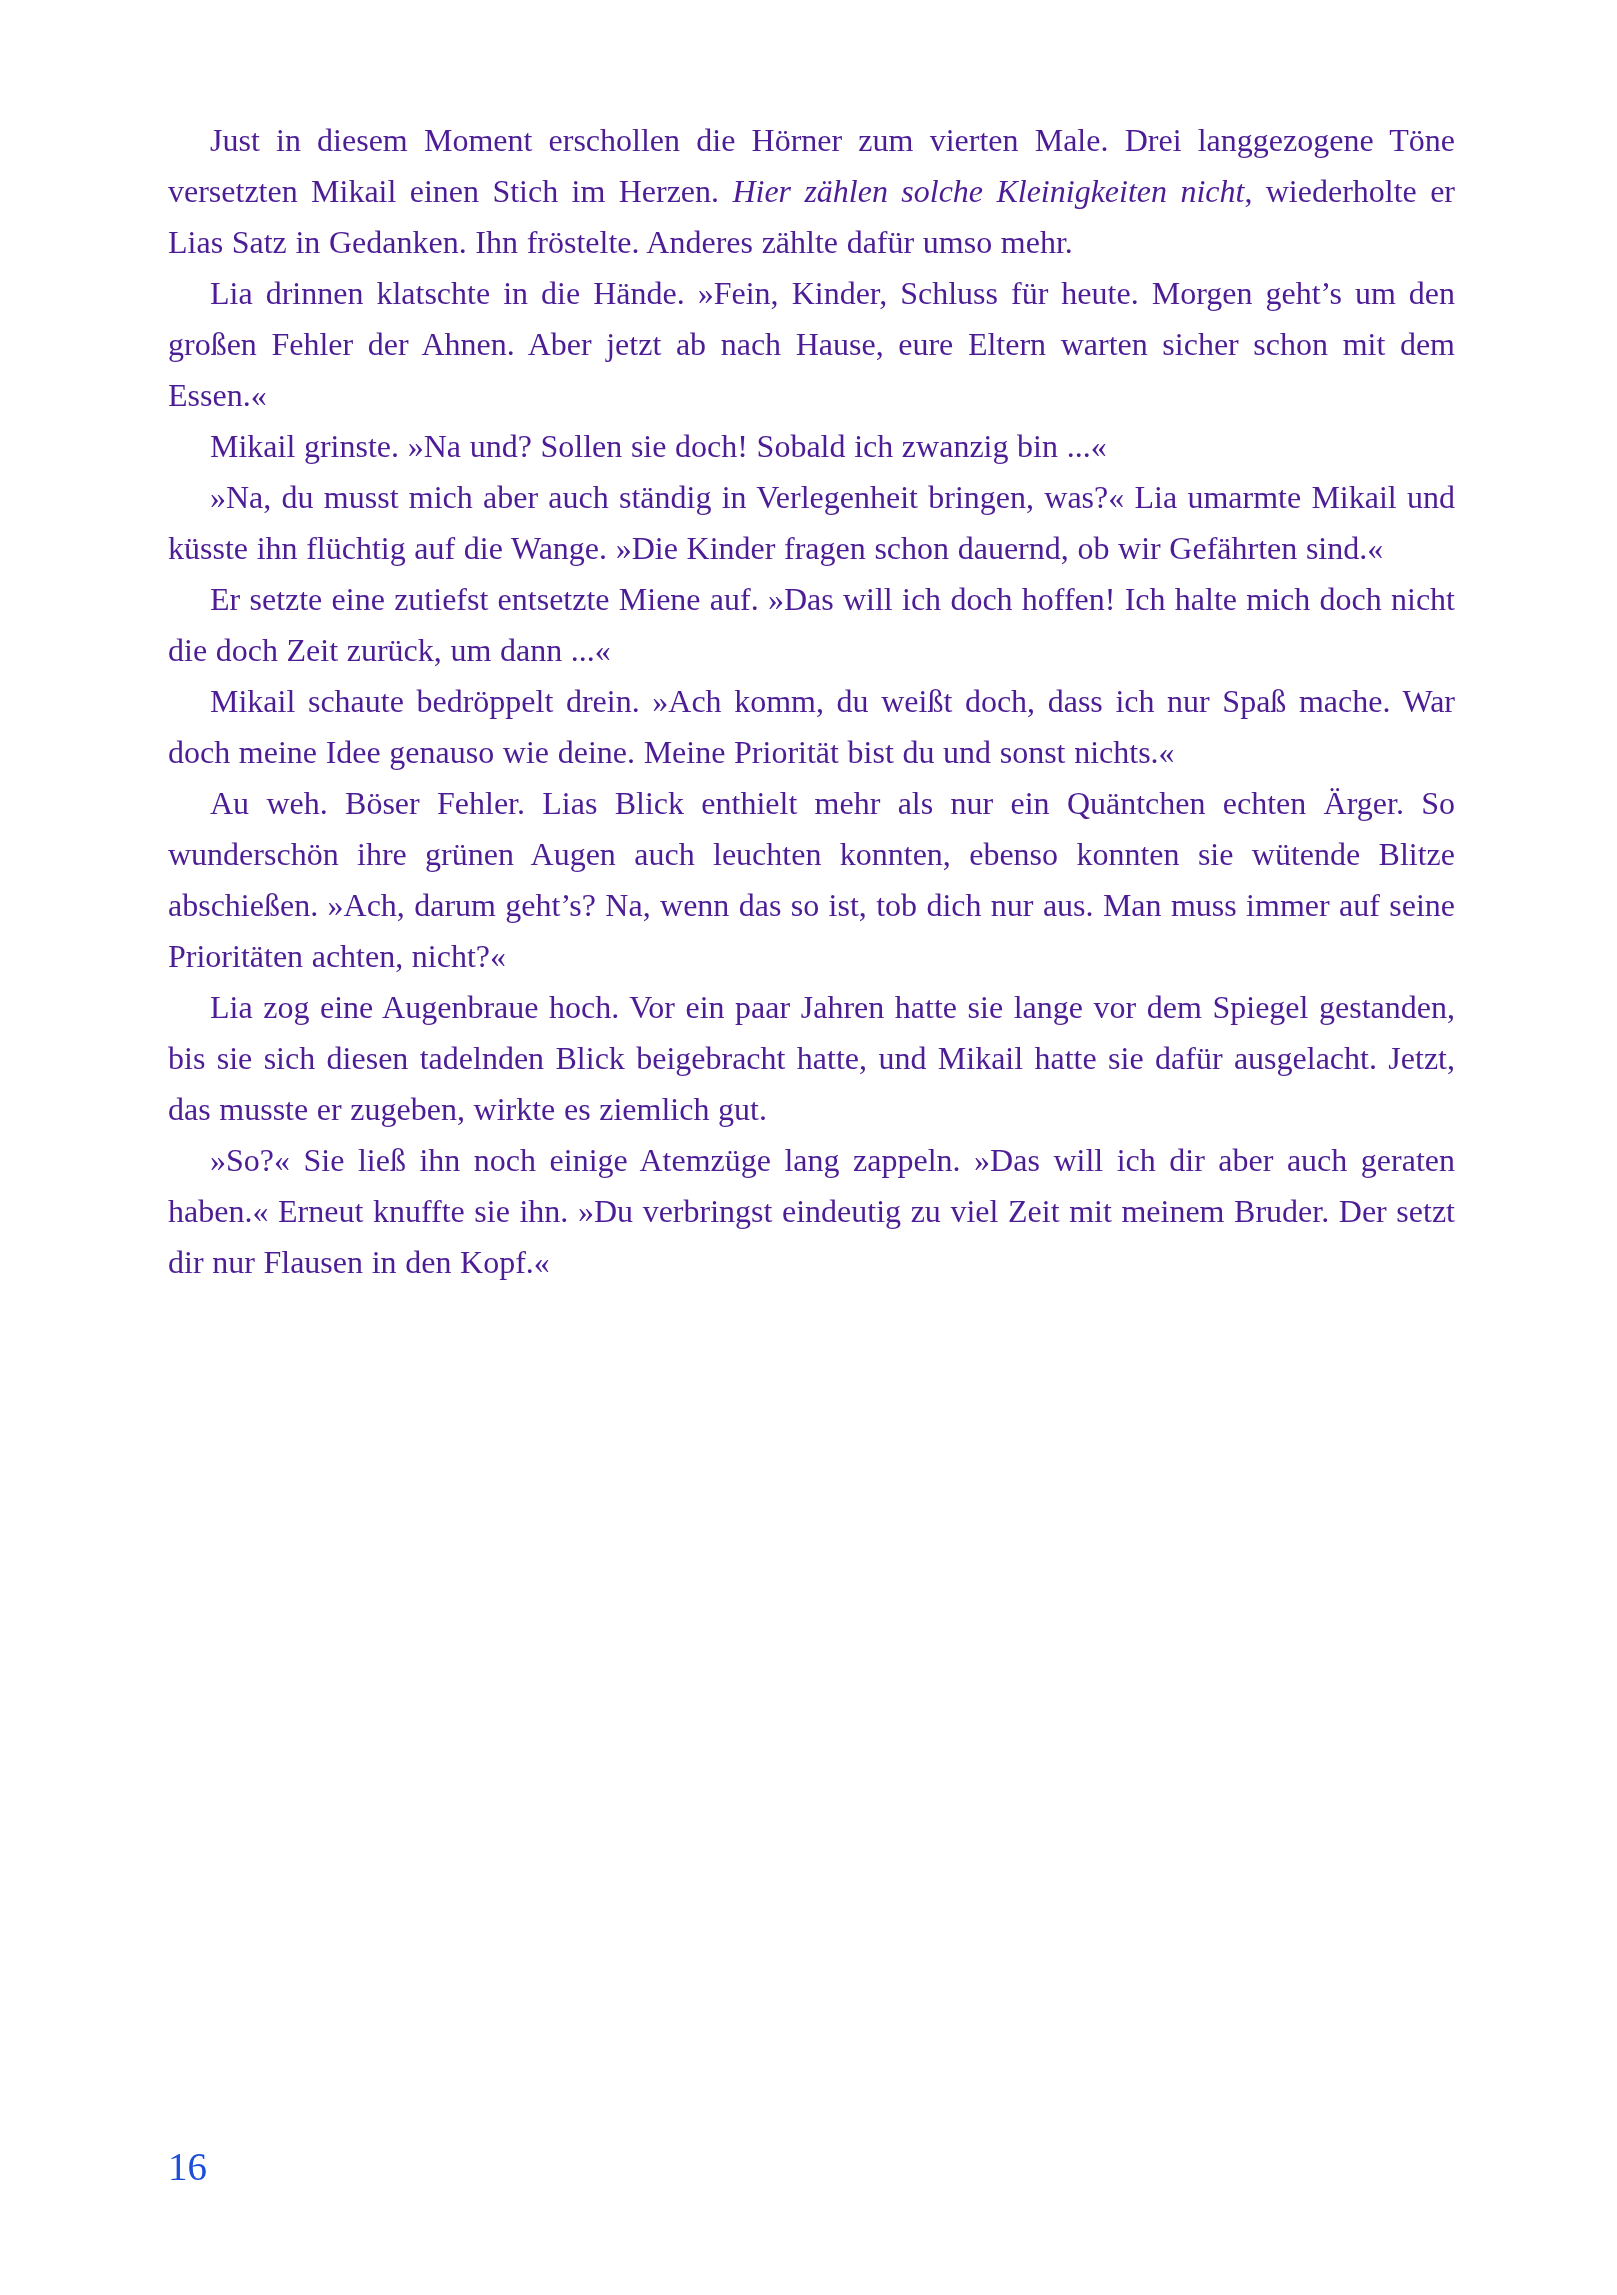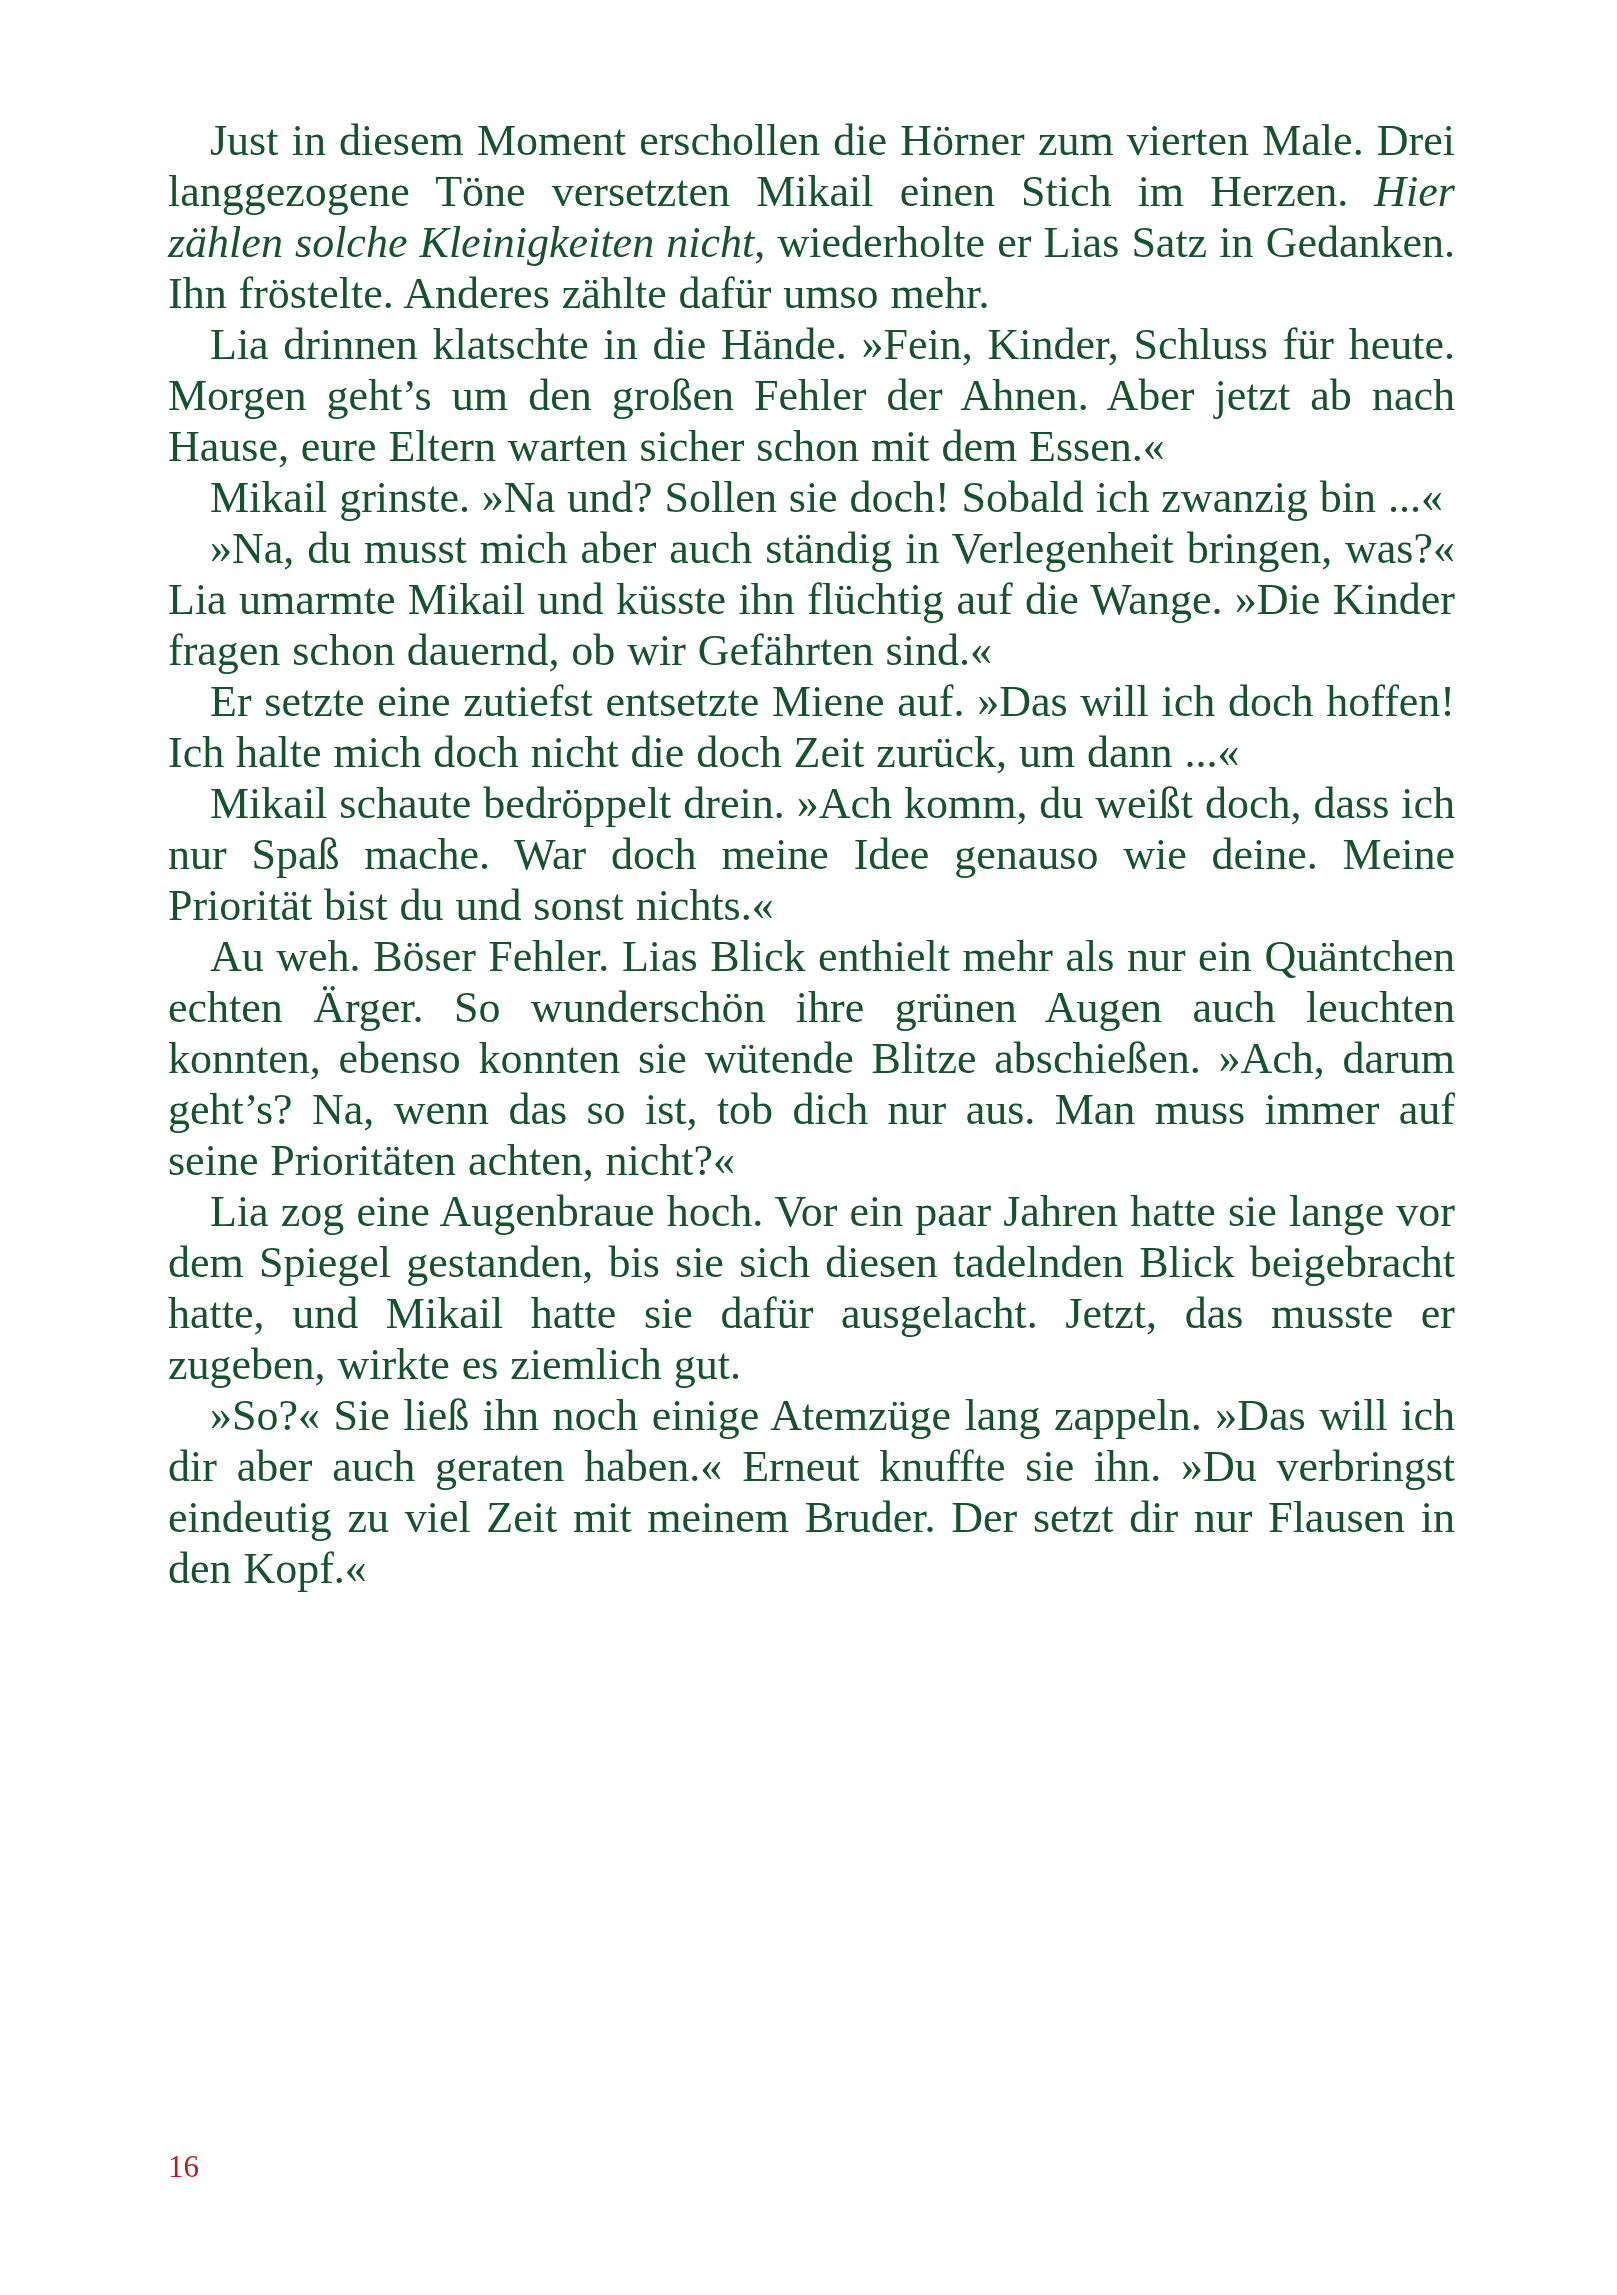--- a/index.html
+++ b/index.html
@@ -17,44 +17,44 @@
     position: absolute;
     inset: 0;
     background: #ffffff;
   }
   .text-block {
     position: absolute;
     left: 168px;
     top: 115px;
     width: 1287px;
     font-family: "Liberation Serif", "DejaVu Serif", serif;
-    font-size: 44px;
+    font-size: 32px;
     line-height: 51px;
-    color: #14532d;
+    color: #4c1d95;
     text-align: justify;
     hyphens: none;
     -webkit-hyphens: none;
     word-spacing: 0.02em;
   }
   .text-block p {
     margin: 0;
     padding: 0;
     text-indent: 42px;
   }
   .text-block em {
     font-style: italic;
   }
   .page-number {
     position: absolute;
     left: 168px;
     top: 2141px;
     font-family: "Liberation Serif", "DejaVu Serif", serif;
-    font-size: 31px;
+    font-size: 39px;
     line-height: 51px;
-    color: #b91c1c;
+    color: #1d4ed8;
   }
 </style>
 </head>
 <body>
 
 <div class="page">
 
   <div class="text-block">
 
     <p><span>Just in diesem Moment erschollen die Hörner zum vierten Male. Drei langgezogene Töne versetzten Mikail einen Stich im Herzen. </span><em>Hier zählen solche Kleinigkeiten nicht</em><span>, wiederholte er Lias Satz in Gedanken. Ihn fröstelte. Anderes zählte dafür umso mehr.</span></p>

